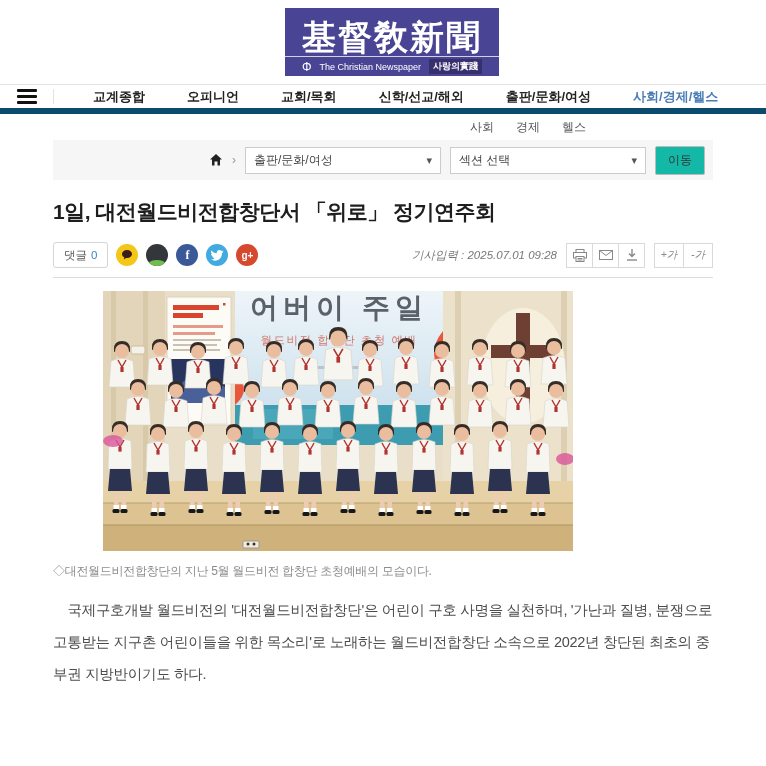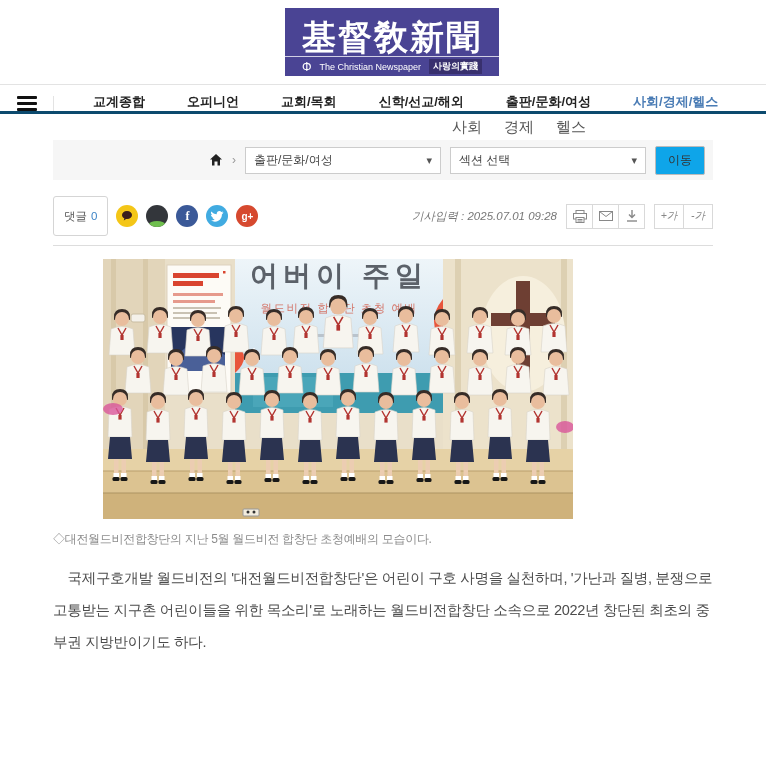--- a/index.html
+++ b/index.html
@@ -13,56 +13,56 @@
                color:#fff; font-family:"Liberation Serif", serif; font-weight:bold;
                font-size:34px; letter-spacing:2px; line-height:1; padding-top:11px; }
   .logo-sub { border-top:1px solid rgba(255,255,255,.75); height:20px; display:flex; align-items:center;
               justify-content:center; gap:8px; color:#fff; font-size:9px; }
   .logo-phi { font-size:12px; }
   .logo-slogan { background:#38306e; padding:1px 4px; font-size:9px; font-weight:bold; }
   .badge60 { margin-left:8px; width:58px; height:70px; position:relative; }
   .badge60 svg { width:58px; height:70px; }
 
   
-  .nav { height:30px; border-top:1px solid #e3e3e3; border-bottom:3px solid #0c4a6e;
-         display:flex; align-items:flex-end; }
+  .nav { height:30px; border-top:1px solid #e3e3e3; border-bottom:6px solid #0c4a6e;
+         display:flex; align-items:center; }
   .hamburger-box { width:54px; display:flex; align-items:center; justify-content:center;
                    border-right:1px solid #e3e3e3; cursor:pointer; }
   .hamburger { width:20px; display:flex; flex-direction:column; gap:3px; }
   .hamburger span { height:3px; background:#111; border-radius:1px; }
   .nav-items { display:flex; align-items:center; padding-left:18px; }
   .nav-item { font-size:13px; font-weight:bold; color:#222; padding:0 21px; cursor:pointer; white-space:nowrap; }
   .nav-item.active { color:#4a7cb5; }
 
   
   .subnav { height:26px; display:flex; align-items:center; justify-content:flex-end;
             padding-right:180px; gap:22px; }
-  .subnav a { font-size:15px; color:#555; text-decoration:none; cursor:pointer; }
+  .subnav a { font-size:12px; color:#555; text-decoration:none; cursor:pointer; }
 
   
   .container { width:660px; margin:0 auto; }
   .crumbbar { height:40px; background:#f6f6f6; display:flex; align-items:center;
               justify-content:flex-end; gap:9px; padding-right:8px; }
   .home-ic { width:14px; height:14px; cursor:pointer; }
   .crumb-chev { color:#999; font-size:12px; }
   .fake-select { background:#fff; border:1px solid #ccc; height:27px; width:196px;
                  display:flex; align-items:center; justify-content:space-between;
                  font-size:12px; color:#444; padding:0 8px; cursor:pointer; }
   .fake-select .arrow { color:#555; font-size:11px; }
-  .go-btn { height:29px; width:50px; background:#0ea5e9; border:1px solid #bbb; border-radius:2px;
+  .go-btn { height:29px; width:50px; background:#14b8a6; border:1px solid #bbb; border-radius:2px;
             font-size:12px; color:#333; cursor:pointer; }
 
   
   .art-title { margin-top:18px; font-size:21px; font-weight:bold; color:#1e1e1e; letter-spacing:-.5px; }
   .art-sub   { margin-top:17px; font-size:15px; color:#3c3c3c; letter-spacing:-.3px; }
 
   .infobar { margin-top:16px; padding-bottom:9px; border-bottom:1px solid #ddd;
              display:flex; align-items:center; justify-content:space-between; }
   .info-left { display:flex; align-items:center; gap:5px; }
-  .cmt-btn { border:1px solid #d5d5d5; background:#fff; border-radius:3px; height:40px;
+  .cmt-btn { border:1px solid #d5d5d5; background:#fff; border-radius:3px; height:26px;
              padding:0 10px; font-size:11.5px; color:#555; display:flex; gap:4px; align-items:center; cursor:pointer; }
   .cmt-btn b { color:#3d84c6; font-weight:normal; }
   .soc { width:22px; height:22px; border-radius:50%; display:flex; align-items:center; justify-content:center;
          color:#fff; font-size:12px; font-weight:bold; cursor:pointer; margin-left:3px; position:relative; overflow:hidden; }
   .soc.kakao { background:#f4c617; color:#3a1d1d; }
   .soc.band  { background:#33363b; }
   .soc.band::after { content:""; position:absolute; bottom:0; left:3px; right:3px; height:6px;
                      background:#6fbf4e; border-radius:50% 50% 0 0; }
   .soc.fb { background:#3b5998; font-family:"Liberation Serif", serif; }
   .soc.tw { background:#41abe1; }
@@ -136,20 +136,21 @@
       <span>출판/문화/여성</span>
       <span class="arrow">▾</span>
     </div>
     <div class="fake-select">
       <span>섹션 선택</span>
       <span class="arrow">▾</span>
     </div>
     <button class="go-btn">이동</button>
   </div>
 
+  <h1 class="art-title">1일, 대전월드비전합창단서 「위로」 정기연주회</h1>
 
   <div class="infobar">
     <div class="info-left">
       <div class="cmt-btn">
         <span>댓글</span>
         <b>0</b>
       </div>
       <div class="soc kakao">
         <svg width="12" height="12" viewBox="0 0 12 12">
             <path d="M6 1 C3 1 1 2.8 1 5 C1 6.4 1.9 7.6 3.3 8.3 L2.8 10.4 L5.1 9 C5.4 9 5.7 9.1 6 9.1 C9 9.1 11 7.2 11 5 C11 2.8 9 1 6 1 Z" fill="#3a1d1d"></path>

